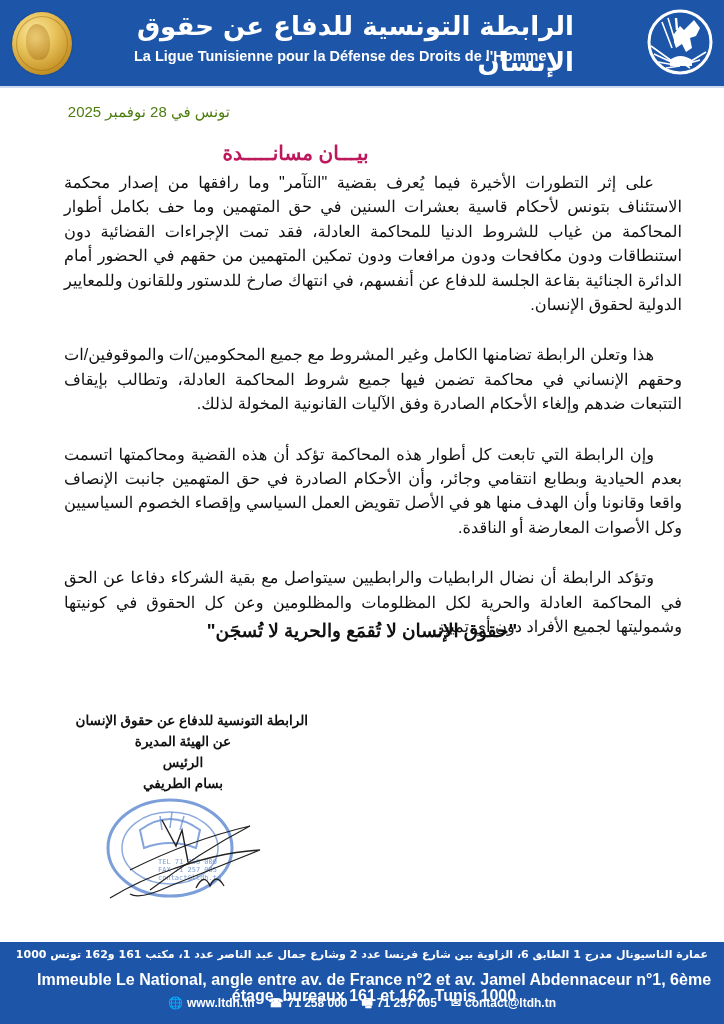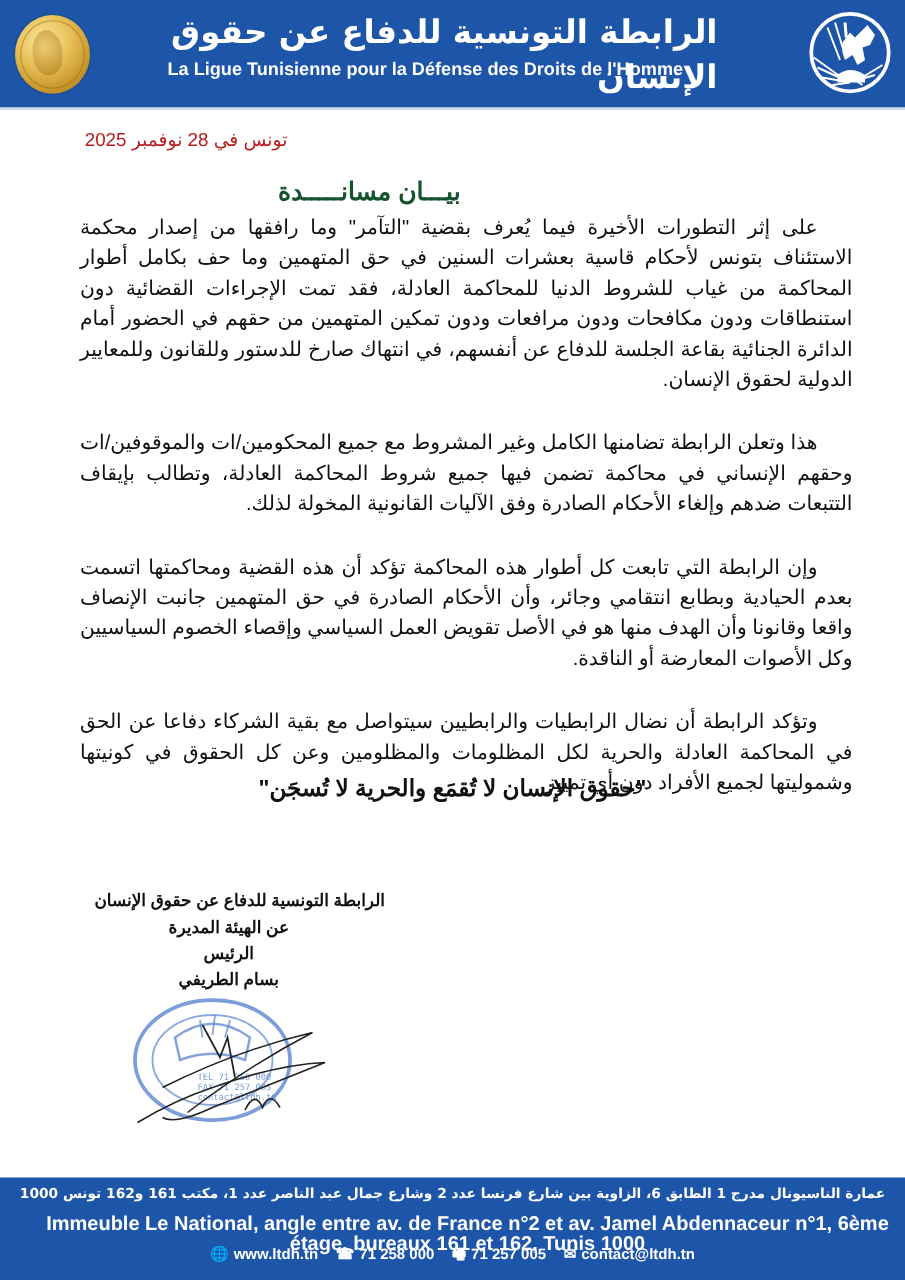--- a/index.html
+++ b/index.html
@@ -11,23 +11,23 @@
       box-shadow: 0 0 2px rgba(0,0,0,0.3); }
     .medal .profile { position: absolute; left: 14px; top: 12px; width: 24px; height: 36px; border-radius: 45% 55% 40% 50%;
       background: radial-gradient(circle at 40% 40%, #e6c064 0%, #b8862a 80%); opacity: 0.7; }
     .medal .ring { position: absolute; left: 4px; top: 4px; right: 4px; bottom: 4px; border-radius: 50%; border: 1px solid rgba(150,100,20,0.45); }
     .org-ar { position: absolute; right: 150px; top: 8px; width: 440px; text-align: right; direction: rtl;
       color: #ffffff; font-family: "DejaVu Sans", sans-serif; font-weight: bold; font-size: 26px; line-height: 36px; }
     .org-fr { position: absolute; right: 150px; top: 46px; width: 440px; text-align: left;
       color: #ffffff; font-family: "Liberation Sans", sans-serif; font-weight: bold; font-size: 14.5px; line-height: 20px; }
     .logo { position: absolute; left: 646px; top: 8px; width: 68px; height: 68px; }
     .date { position: absolute; left: 60px; top: 103px; width: 170px; text-align: right; direction: rtl;
-      font-family: "Liberation Sans", sans-serif; font-size: 15px; color: #b91c1c; }
+      font-family: "Liberation Sans", sans-serif; font-size: 15px; color: #4d7c0f; }
     .title { position: absolute; left: 0; top: 141px; width: 591px; text-align: center; direction: rtl;
-      font-family: "Liberation Sans", sans-serif; font-weight: bold; font-size: 20px; color: #14532d; }
+      font-family: "Liberation Sans", sans-serif; font-weight: bold; font-size: 20px; color: #be185d; }
     .body { position: absolute; left: 64px; top: 170px; width: 618px; direction: rtl; text-align: justify;
       font-family: "Liberation Sans", sans-serif; font-size: 16.2px; line-height: 24.4px; color: #111; }
     .body p { margin: 0 0 26px 0; text-indent: 28px; text-align-last: right; }
     .slogan { position: absolute; left: 0; top: 620px; width: 724px; text-align: center; direction: rtl;
       font-family: "Liberation Sans", sans-serif; font-weight: bold; font-size: 18.5px; color: #111; }
     .sig { position: absolute; left: 58px; top: 710px; width: 250px; direction: rtl; text-align: center;
       font-family: "Liberation Sans", sans-serif; font-weight: bold; font-size: 13.5px; line-height: 21px; color: #111; }
     .sig div { text-align: center; }
     .sig .l1 { text-align: right; }
     .stamp { position: absolute; left: 100px; top: 790px; width: 170px; height: 120px; }

